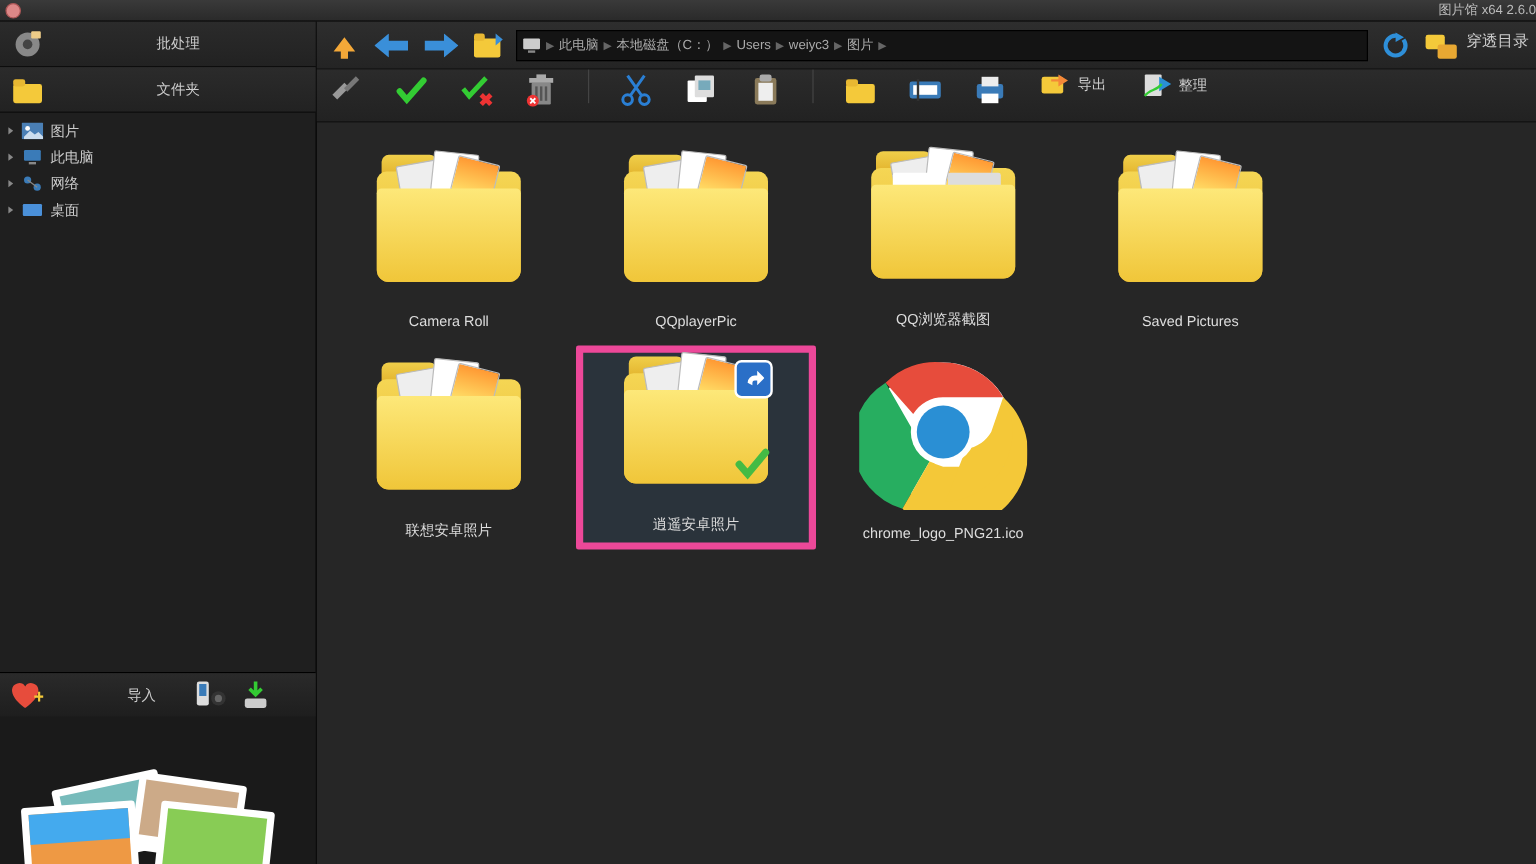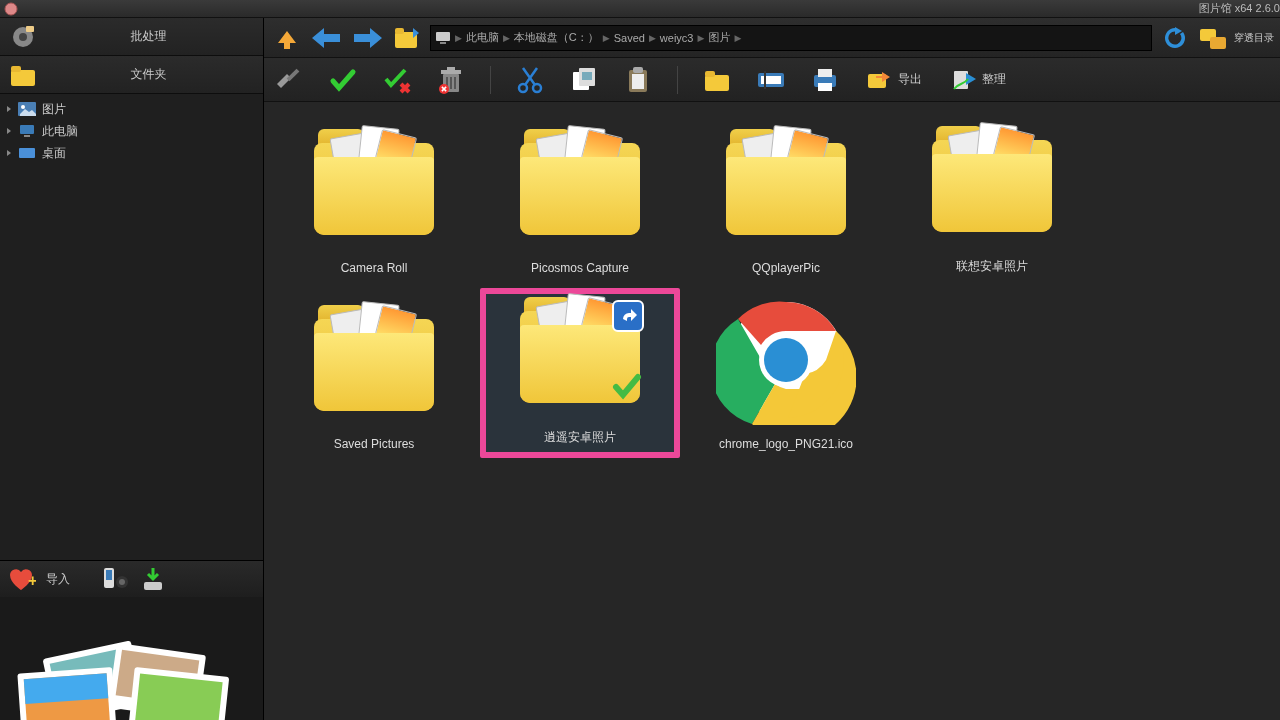--- a/index.html
+++ b/index.html
@@ -10,45 +10,45 @@
 .sidebar{width:264px;background:#1f1f1f;border-right:1px solid #000;display:flex;flex-direction:column}
 .side-btn{display:flex;align-items:center;height:38px;border-bottom:1px solid #0d0d0d;padding:0 8px;cursor:pointer;background:linear-gradient(#2b2b2b,#222)}
 .side-btn .ic{width:30px;height:30px;margin-right:4px;flex-shrink:0}
 .side-btn .lbl{flex:1;text-align:center;font-size:12px;color:#ccc}
 .tree{flex:1;padding:4px 0;overflow:hidden}
 .tree-row{display:flex;align-items:center;height:22px;padding:0 4px;font-size:12px;color:#ccc;cursor:pointer}
 .tree-arrow{width:10px;height:10px;margin-right:4px}
 .tree-icon{width:18px;height:14px;margin-right:6px;display:flex;align-items:center;justify-content:center}
 .bottom-panel{height:160px;background:#1a1a1a;border-top:1px solid #000;position:relative}
 .bottom-bar{height:36px;display:flex;align-items:center;padding:0 6px;gap:10px;background:linear-gradient(#2a2a2a,#1e1e1e)}
-.bottom-lbl{font-size:12px;color:#ccc;}
+.bottom-lbl{font-size:12px;color:#ccc;margin-left:60px}
 .main{flex:1;display:flex;flex-direction:column;background:#262626}
 .navbar{height:40px;display:flex;align-items:center;padding:0 6px;gap:6px;background:linear-gradient(#2e2e2e,#242424);border-bottom:1px solid #111}
 .nav-btn{width:34px;height:30px;display:flex;align-items:center;justify-content:center;cursor:pointer}
 .pathbar{flex:1;height:26px;background:#141414;border:1px solid #000;display:flex;align-items:center;padding:0 4px;font-size:11px;color:#aaa;gap:2px}
 .path-arrow{color:#666;font-size:9px;margin:0 2px}
-.toolbar{height:44px;display:flex;align-items:center;padding:0 8px;gap:20px;background:linear-gradient(#2b2b2b,#222);border-bottom:1px solid #111}
+.toolbar{height:44px;display:flex;align-items:flex-start;padding:0 8px;gap:20px;background:linear-gradient(#2b2b2b,#222);border-bottom:1px solid #111}
 .tool-btn{width:34px;height:34px;display:flex;align-items:center;justify-content:center;cursor:pointer}
 .tool-sep{width:1px;height:28px;background:#444;margin:0 2px}
 .tool-lbl-btn{display:flex;align-items:center;gap:4px;font-size:12px;color:#ccc;cursor:pointer;padding:0 4px}
 .grid{flex:1;padding:10px 10px;display:flex;flex-wrap:wrap;align-content:flex-start;gap:6px 6px;overflow:hidden}
 .item{width:200px;height:170px;display:flex;flex-direction:column;align-items:center;justify-content:flex-end;gap:22px;padding:6px;border:1px solid transparent;border-radius:2px}
 .item.selected{border:6px solid #ec4899;background:rgba(74,144,217,.12)}
 .item .thumb{width:140px;height:130px;position:relative}
 .item .name{font-size:12px;color:#ddd;text-align:center}
 .folder-body{position:absolute;bottom:4px;left:10px;width:120px;height:92px;background:linear-gradient(#f5d654,#e8b832);border-radius:8px 8px 10px 10px}
 .folder-tab{position:absolute;bottom:92px;left:14px;width:46px;height:18px;background:linear-gradient(#f0cf4a,#e2b22c);border-radius:6px 6px 0 0}
 .folder-front{position:absolute;bottom:4px;left:10px;width:120px;height:78px;background:linear-gradient(#fde879,#f0c639);border-radius:4px 4px 10px 10px}
 .papers{position:absolute;bottom:70px;left:28px;width:86px;height:44px}
 .paper{position:absolute;background:#fff;border:1px solid #bbb;border-radius:2px}
 .shortcut-badge{position:absolute;top:0;right:6px;width:32px;height:32px;background:#2a6fc7;border-radius:6px;display:flex;align-items:center;justify-content:center;border:2px solid #fff}
 .check-badge{position:absolute;bottom:6px;right:8px;width:30px;height:30px}
 .prev-strip{position:absolute;bottom:44px;left:28px;width:92px;height:50px;display:flex;flex-wrap:wrap;gap:2px;align-content:flex-end}
 .prev{background:#eee;border-radius:2px}
-.right-corner{display:flex;align-items:center;gap:6px;font-size:10px;color:#ccc;cursor:pointer}
+.right-corner{display:flex;gap:6px;font-size:13px;color:#ccc;cursor:pointer}
 </style>
 </head>
 <body>
 
 <div class="titlebar">
   <span class="app-icon">
     <svg viewBox="0 0 14 14">
         <circle cx="7" cy="7" r="6" fill="#d88" stroke="#a55"></circle>
       </svg>
   </span>
@@ -95,20 +95,33 @@
         <svg class="tree-arrow" viewBox="0 0 10 10">
             <path d="M3 2l4 3-4 3z" fill="#888"></path>
           </svg>
         <span class="tree-icon">
             <svg viewBox="0 0 18 14">
               <rect x="2" y="1" width="14" height="9" fill="#3a7bb8" rx="1"></rect>
               <rect x="6" y="11" width="6" height="2" fill="#888"></rect>
             </svg>
           </span>
         <span>此电脑</span>
+      </div>
+      <div class="tree-row">
+        <svg class="tree-arrow" viewBox="0 0 10 10">
+            <path d="M3 2l4 3-4 3z" fill="#888"></path>
+          </svg>
+        <span class="tree-icon">
+            <svg viewBox="0 0 18 14">
+              <circle cx="5" cy="4" r="3" fill="#3a7bb8"></circle>
+              <circle cx="13" cy="10" r="3" fill="#3a7bb8"></circle>
+              <path d="M5 4l8 6" stroke="#888"></path>
+            </svg>
+          </span>
+        <span>网络</span>
       </div>
       <div class="tree-row">
         <svg class="tree-arrow" viewBox="0 0 10 10">
             <path d="M3 2l4 3-4 3z" fill="#888"></path>
           </svg>
         <span class="tree-icon">
             <svg viewBox="0 0 18 14">
               <rect x="1" y="2" width="16" height="10" fill="#4a90d9" rx="1"></rect>
             </svg>
           </span>
@@ -191,21 +204,21 @@
       <div class="pathbar">
         <svg width="16" height="14" viewBox="0 0 16 14">
             <rect x="1" y="1" width="14" height="9" fill="#ccc" rx="1"></rect>
             <rect x="5" y="11" width="6" height="2" fill="#888"></rect>
           </svg>
         <span class="path-arrow">▶</span>
         <span>此电脑</span>
         <span class="path-arrow">▶</span>
         <span>本地磁盘（C：）</span>
         <span class="path-arrow">▶</span>
-        <span>Saved</span>
+        <span>Users</span>
         <span class="path-arrow">▶</span>
         <span>weiyc3</span>
         <span class="path-arrow">▶</span>
         <span>图片</span>
         <span class="path-arrow">▶</span>
       </div>
       <div class="nav-btn">
           <svg width="26" height="26" viewBox="0 0 26 26">
             <path d="M13 3a10 10 0 108 4l-3 2a6.5 6.5 0 11-5-2.5V10l7-4-7-4v1z" fill="#2e8fd9"></path>
           </svg>
@@ -327,60 +340,66 @@
           <div class="thumb">
             <div class="folder-tab"></div>
             <div class="folder-body"></div>
             <div class="papers">
               <div class="paper" style="left:0;top:10px;width:40px;height:32px;transform:rotate(-10deg);background:#eee"></div>
               <div class="paper" style="left:28px;top:2px;width:38px;height:34px;transform:rotate(6deg)"></div>
               <div class="paper" style="left:46px;top:8px;width:36px;height:30px;transform:rotate(14deg);background:linear-gradient(#f93,#fd6)"></div>
             </div>
             <div class="folder-front"></div>
           </div>
-          <div class="name">Picosmos Capture</div>
-        </div>
-        <div class="item">
-          <div class="thumb">
-            <div class="folder-tab"></div>
-            <div class="folder-body"></div>
-            <div class="papers">
-              <div class="paper" style="left:0;top:10px;width:40px;height:32px;transform:rotate(-10deg);background:#eee"></div>
-              <div class="paper" style="left:28px;top:2px;width:38px;height:34px;transform:rotate(6deg)"></div>
-              <div class="paper" style="left:46px;top:8px;width:36px;height:30px;transform:rotate(14deg);background:linear-gradient(#f93,#fd6)"></div>
-            </div>
-            <div class="folder-front"></div>
-          </div>
           <div class="name">QQplayerPic</div>
         </div>
         <div class="item">
           <div class="thumb">
             <div class="folder-tab"></div>
             <div class="folder-body"></div>
             <div class="papers">
               <div class="paper" style="left:0;top:10px;width:40px;height:32px;transform:rotate(-10deg);background:#eee"></div>
               <div class="paper" style="left:28px;top:2px;width:38px;height:34px;transform:rotate(6deg)"></div>
               <div class="paper" style="left:46px;top:8px;width:36px;height:30px;transform:rotate(14deg);background:linear-gradient(#f93,#fd6)"></div>
             </div>
+            <div class="prev-strip">
+              <div class="prev" style="width:44px;height:22px;background:#fff"></div>
+              <div class="prev" style="width:44px;height:22px;background:#ddd"></div>
+              <div class="prev" style="width:44px;height:24px;background:linear-gradient(#f93,#3af)"></div>
+              <div class="prev" style="width:44px;height:24px;background:#fff"></div>
+            </div>
+            <div class="folder-front"></div>
+          </div>
+          <div class="name">QQ浏览器截图</div>
+        </div>
+        <div class="item">
+          <div class="thumb">
+            <div class="folder-tab"></div>
+            <div class="folder-body"></div>
+            <div class="papers">
+              <div class="paper" style="left:0;top:10px;width:40px;height:32px;transform:rotate(-10deg);background:#eee"></div>
+              <div class="paper" style="left:28px;top:2px;width:38px;height:34px;transform:rotate(6deg)"></div>
+              <div class="paper" style="left:46px;top:8px;width:36px;height:30px;transform:rotate(14deg);background:linear-gradient(#f93,#fd6)"></div>
+            </div>
+            <div class="folder-front"></div>
+          </div>
+          <div class="name">Saved Pictures</div>
+        </div>
+        <div class="item">
+          <div class="thumb">
+            <div class="folder-tab"></div>
+            <div class="folder-body"></div>
+            <div class="papers">
+              <div class="paper" style="left:0;top:10px;width:40px;height:32px;transform:rotate(-10deg);background:#eee"></div>
+              <div class="paper" style="left:28px;top:2px;width:38px;height:34px;transform:rotate(6deg)"></div>
+              <div class="paper" style="left:46px;top:8px;width:36px;height:30px;transform:rotate(14deg);background:linear-gradient(#f93,#fd6)"></div>
+            </div>
             <div class="folder-front"></div>
           </div>
           <div class="name">联想安卓照片</div>
-        </div>
-        <div class="item">
-          <div class="thumb">
-            <div class="folder-tab"></div>
-            <div class="folder-body"></div>
-            <div class="papers">
-              <div class="paper" style="left:0;top:10px;width:40px;height:32px;transform:rotate(-10deg);background:#eee"></div>
-              <div class="paper" style="left:28px;top:2px;width:38px;height:34px;transform:rotate(6deg)"></div>
-              <div class="paper" style="left:46px;top:8px;width:36px;height:30px;transform:rotate(14deg);background:linear-gradient(#f93,#fd6)"></div>
-            </div>
-            <div class="folder-front"></div>
-          </div>
-          <div class="name">Saved Pictures</div>
         </div>
         <div class="item selected">
           <div class="thumb">
             <div class="folder-tab"></div>
             <div class="folder-body"></div>
             <div class="papers">
               <div class="paper" style="left:0;top:10px;width:40px;height:32px;transform:rotate(-10deg);background:#eee"></div>
               <div class="paper" style="left:28px;top:2px;width:38px;height:34px;transform:rotate(6deg)"></div>
               <div class="paper" style="left:46px;top:8px;width:36px;height:30px;transform:rotate(14deg);background:linear-gradient(#f93,#fd6)"></div>
             </div>

